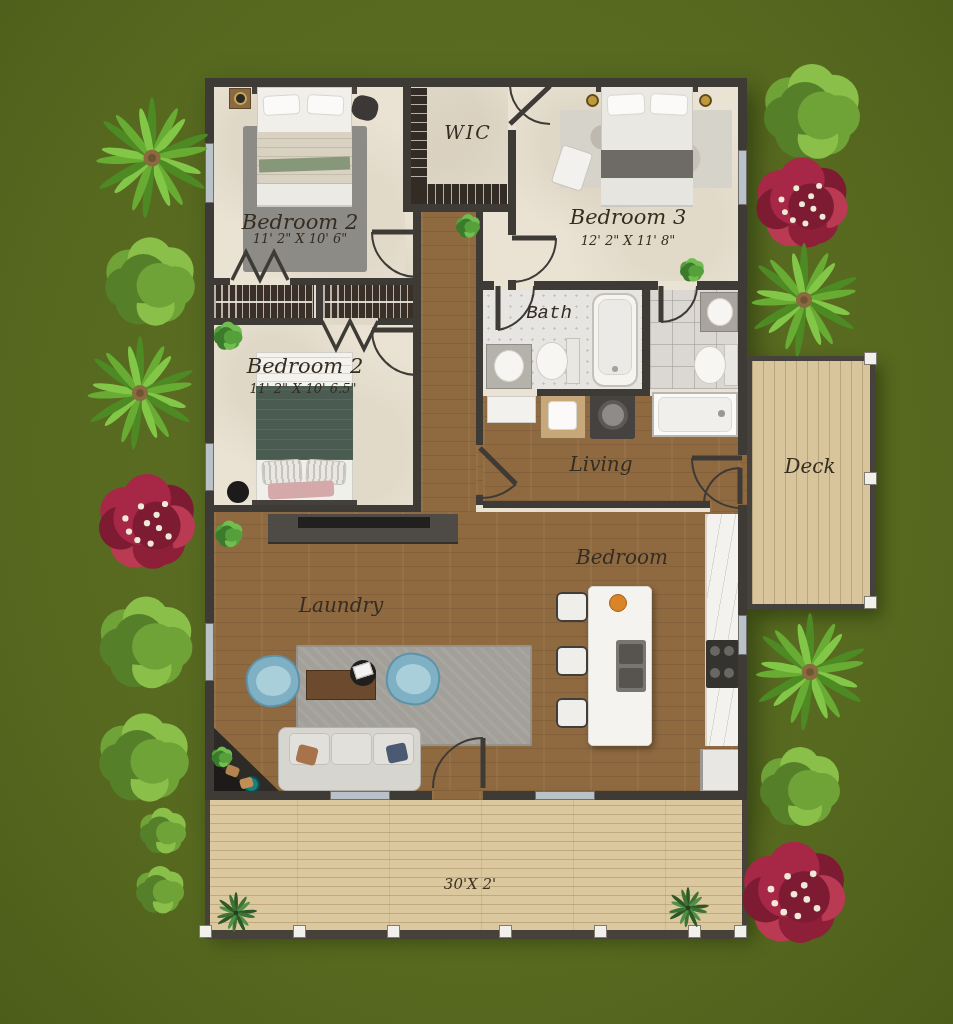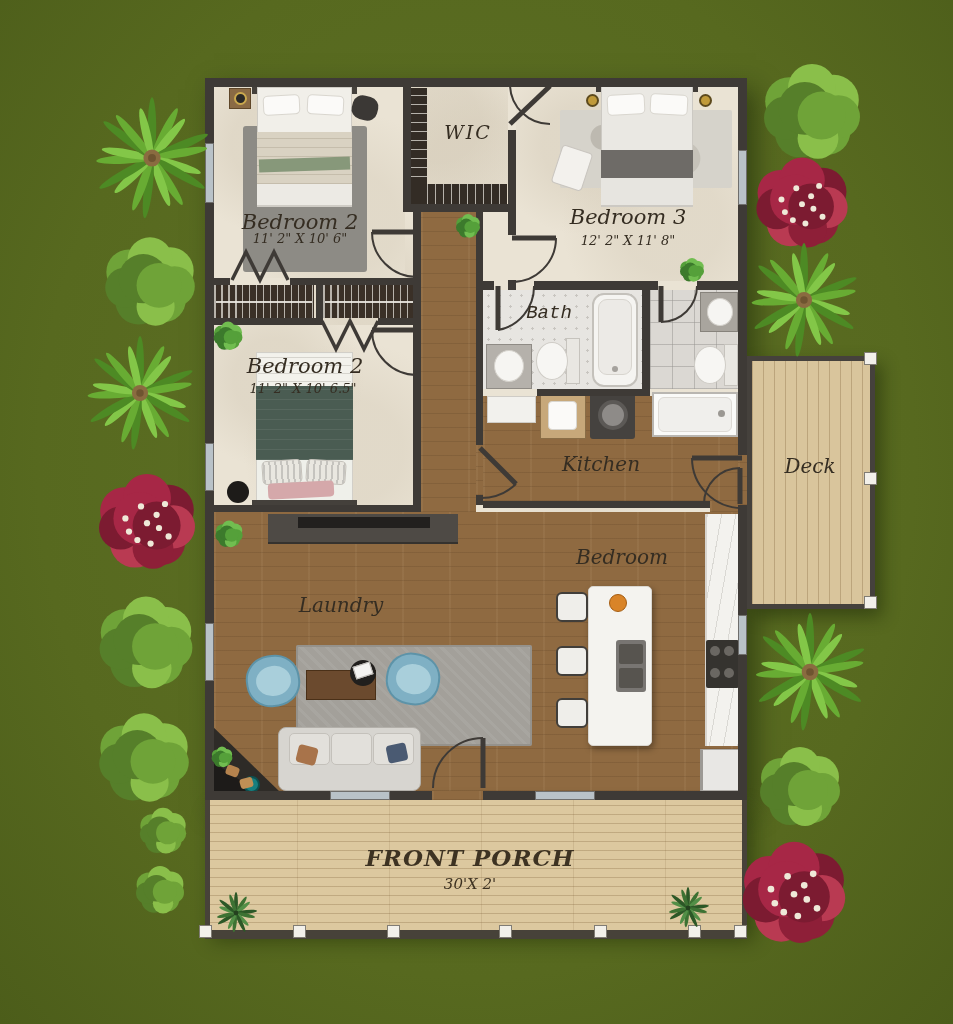--- a/index.html
+++ b/index.html
@@ -252,25 +252,24 @@
   <div class="post" style="left:864px;top:596px;"></div>
 
   <div class="label room-lb" style="left:300px;top:214px;margin-top:8px;">Bedroom 2</div>
   <div class="label dims-lb" style="left:300px;top:238px;">11' 2" X 10' 6"</div>
   <div class="label room-lb" style="left:628px;top:217px;">Bedroom 3</div>
   <div class="label dims-lb" style="left:628px;top:240px;">12' 2" X 11' 8"</div>
   <div class="label room-lb" style="left:305px;top:366px;">Bedroom 2</div>
   <div class="label dims-lb" style="left:303px;top:388px;">11' 2" X 10' 6.5"</div>
   <div class="label" style="left:468px;top:132px;font-size:19px;letter-spacing:2px;">WIC</div>
   <div class="label" style="left:549px;top:313px;font-size:19px;font-family:Liberation Mono, monospace;">Bath</div>
-  <div class="label" style="left:601px;top:464px;font-size:20px;">Kitchen</div>
+  <div class="label" style="left:601px;top:464px;font-size:20px;">Living</div>
   <div class="label" style="left:622px;top:557px;font-size:20px;">Bedroom</div>
   <div class="label" style="left:341px;top:605px;font-size:20px;">Laundry</div>
   <div class="label" style="left:810px;top:466px;font-size:20px;">Deck</div>
-  <div class="label" style="left:470px;top:857px;font-size:23px;font-weight:600;letter-spacing:1px;color:#3d3222;">FRONT PORCH</div>
   <div class="label" style="left:470px;top:884px;font-size:15px;color:#3d3222;">30'X 2'</div>
 
   <div id="plants-layer">
       <div class="plant" style="left: 86px; top: 92px; width: 132px; height: 132px;"><svg viewBox="-50 -50 100 100" width="100%" height="100%" xmlns="http://www.w3.org/2000/svg">
           <ellipse cx="0" cy="-23" rx="3.2" ry="23" fill="#4d8a24" transform="rotate(0)"></ellipse>
           <ellipse cx="0" cy="-21.16" rx="3.2" ry="21.16" fill="#68ac33" transform="rotate(27)"></ellipse>
           <ellipse cx="0" cy="-19.32" rx="3.2" ry="19.32" fill="#83c748" transform="rotate(40)"></ellipse>
           <ellipse cx="0" cy="-23" rx="3.2" ry="23" fill="#4d8a24" transform="rotate(67)"></ellipse>
           <ellipse cx="0" cy="-21.16" rx="3.2" ry="21.16" fill="#68ac33" transform="rotate(80)"></ellipse>
           <ellipse cx="0" cy="-19.32" rx="3.2" ry="19.32" fill="#83c748" transform="rotate(107)"></ellipse>

